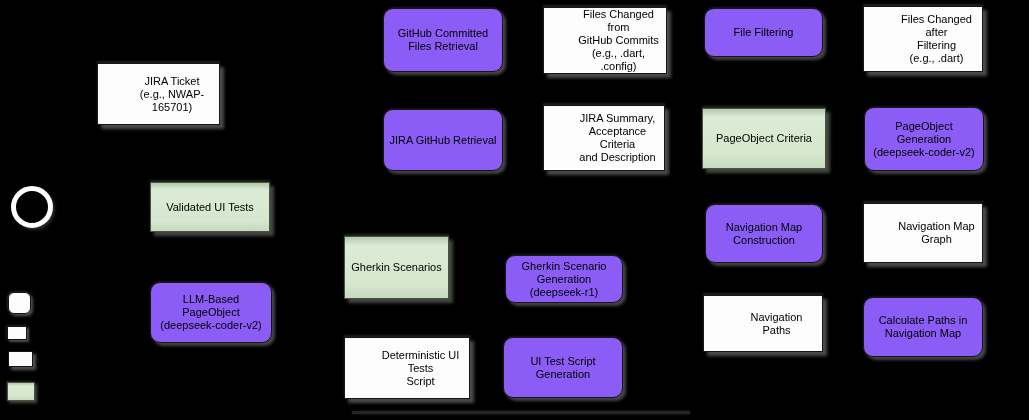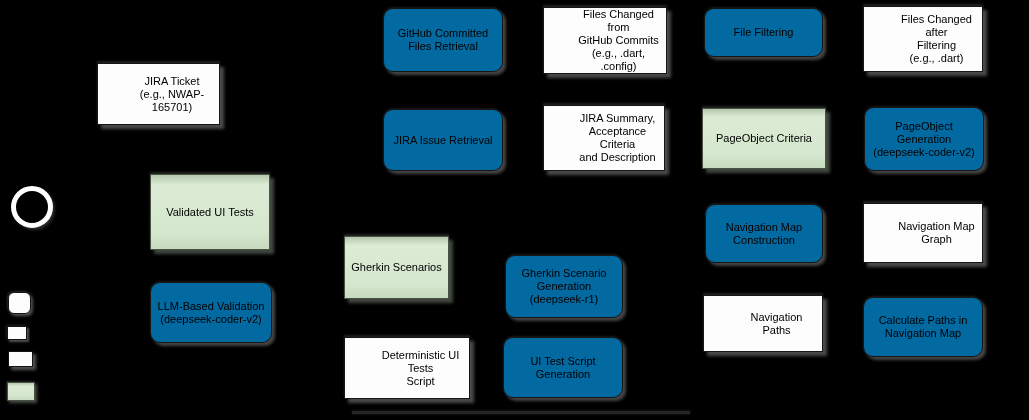--- a/index.html
+++ b/index.html
@@ -15,21 +15,21 @@
     display:flex;align-items:center;justify-content:center;
     text-align:center;
     color:#000;
     font-size:11px;line-height:13px;
     white-space:pre-line;
     box-sizing:border-box;
     padding:2px 4px;
   }
   
   .proc{
-    background:#0369a1;
+    background:#8b5cf6;
     border:1.4px solid #161616;
     border-radius:10px;
     box-shadow:3px 3px 3px rgba(150,150,150,.45), 0 -1px 2px rgba(100,100,100,.25);
   }
   
   .art{
     background:#fdfdfd;
     border:1.4px solid #161616;
     box-shadow:4px 4px 3px rgba(145,145,145,.5), 0 -2px 2px rgba(110,110,110,.3);
     padding-left:31px;
@@ -116,46 +116,46 @@
   <div class="node art" style="left:543px;top:7px;width:124px;height:67px">Files Changed from
 GitHub Commits
 (e.g., .dart, .config)</div>
 
   <div class="node proc" style="left:704px;top:8px;width:119px;height:49px">File Filtering</div>
 
   <div class="node art" style="left:863px;top:6px;width:120px;height:66px">Files Changed after
 Filtering
 (e.g., .dart)</div>
 
-  <div class="node proc" style="left:383px;top:109px;width:120px;height:62px">JIRA Issue Retrieval</div>
+  <div class="node proc" style="left:383px;top:109px;width:120px;height:62px">JIRA GitHub Retrieval</div>
 
   <div class="node art" style="left:543px;top:105px;width:122px;height:66px">JIRA Summary,
 Acceptance Criteria
 and Description</div>
 
   <div class="node green" style="left:702px;top:108px;width:124px;height:61px">PageObject Criteria</div>
 
   <div class="node proc" style="left:864px;top:107px;width:120px;height:64px">PageObject
 Generation
 (deepseek-coder-v2)</div>
 
-  <div class="node green" style="left:150px;top:174px;width:120px;height:76px">Validated UI Tests</div>
+  <div class="node green" style="left:150px;top:182px;width:120px;height:50px">Validated UI Tests</div>
 
   <div class="node proc" style="left:705px;top:204px;width:118px;height:59px">Navigation Map
 Construction</div>
 
   <div class="node art" style="left:863px;top:203px;width:120px;height:60px">Navigation Map
 Graph</div>
 
-  <div class="node proc" style="left:150px;top:282px;width:122px;height:61px">LLM-Based Validation
+  <div class="node proc" style="left:150px;top:282px;width:122px;height:61px">LLM-Based PageObject
 (deepseek-coder-v2)</div>
 
   <div class="node green" style="left:344px;top:236px;width:105px;height:63px">Gherkin Scenarios</div>
 
-  <div class="node proc" style="left:505px;top:255px;width:118px;height:63px">Gherkin Scenario
+  <div class="node proc" style="left:505px;top:255px;width:118px;height:48px">Gherkin Scenario
 Generation
 (deepseek-r1)</div>
 
   <div class="node art" style="left:703px;top:295px;width:120px;height:57px">Navigation Paths</div>
 
   <div class="node proc" style="left:863px;top:297px;width:120px;height:60px">Calculate Paths in
 Navigation Map</div>
 
   <div class="node art" style="left:344px;top:337px;width:126px;height:62px">Deterministic UI Tests
 Script</div>

